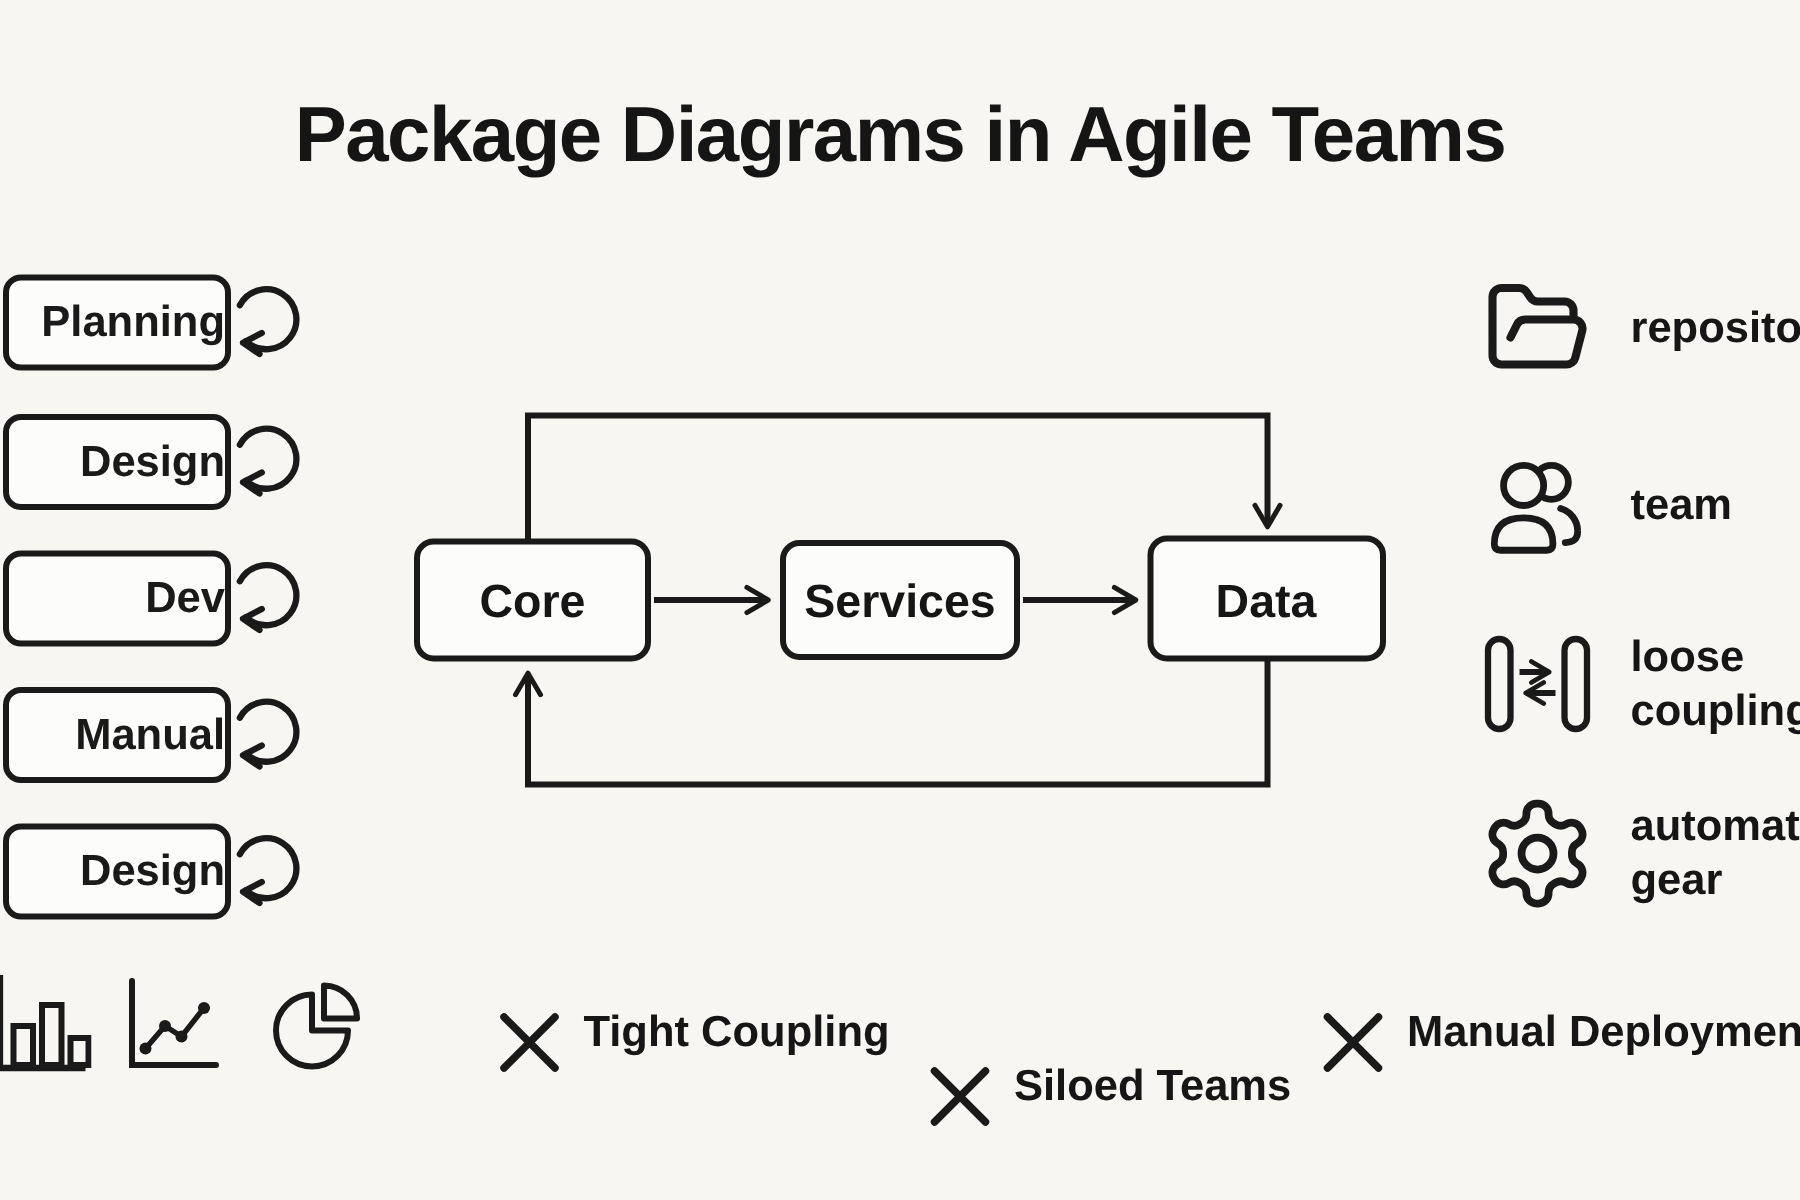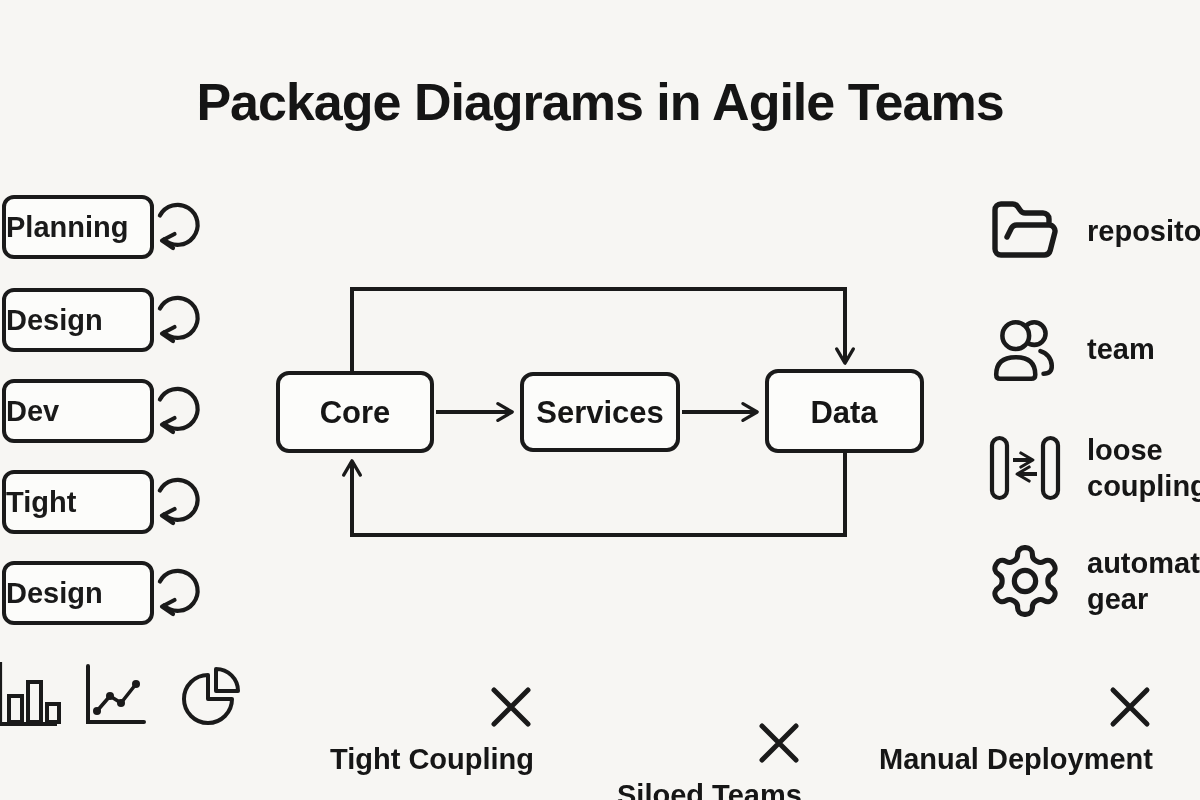--- a/index.html
+++ b/index.html
@@ -9,49 +9,49 @@
   }
   *{margin:0;padding:0;box-sizing:border-box;}
   html,body{width:1200px;height:800px;}
   body{
     background:var(--bg);
     overflow:hidden;
     position:relative;
     font-family:"Liberation Sans","DejaVu Sans",sans-serif;
     color:var(--ink);
   }
-  .canvas{position:absolute;inset:0;margin-top:12px;}
+  .canvas{position:absolute;inset:0;}
   .page-title{
     position:absolute;top:60px;left:0;width:100%;
     text-align:center;
     font-size:52px;font-weight:bold;letter-spacing:-1px;color:#151515;
   }
   
   .stage-row{position:absolute;left:2px;display:flex;align-items:center;}
   .stage-box{
     width:152px;height:64px;
     border:4px solid var(--ink);border-radius:12px;
     background:var(--boxfill);
-    display:flex;align-items:center;justify-content:flex-start;
+    display:flex;align-items:center;justify-content:flex-end;
     font-size:29px;font-weight:bold;
   }
   .loop-icon{margin-left:-2px;}
   
   .flow-svg{position:absolute;left:260px;top:260px;}
   .flow-svg text{font-family:"Liberation Sans","DejaVu Sans",sans-serif;font-size:31px;font-weight:bold;fill:#161616;}
   
   .legend-row{position:absolute;left:985px;display:flex;align-items:center;gap:22px;}
   .legend-icon-box{width:80px;display:flex;justify-content:center;flex:0 0 auto;}
   .legend-label{
     width:128px;font-size:29px;font-weight:bold;line-height:1.25;color:#161616;
     white-space:normal;
   }
   
   .chart-icon{position:absolute;}
-  .anti-row{position:absolute;display:flex;align-items:flex-end;gap:13px;flex-direction:column;}
+  .anti-row{position:absolute;display:flex;align-items:flex-start;gap:13px;}
   .anti-label{font-size:29px;font-weight:bold;color:#161616;white-space:nowrap;}
 </style>
 </head>
 <body>
 
 <div class="canvas">
 
   <h1 class="page-title">Package Diagrams in Agile Teams</h1>
 
   <div class="stage-row" style="top:183px">
@@ -79,21 +79,21 @@
       <span>Dev</span>
     </div>
     <svg class="loop-icon" width="52" height="60" viewBox="0 0 52 60">
       <path d="M 7.9 18.5 A 20 20 0 1 1 12 42.5" fill="none" stroke="#1a1a1a" stroke-width="4.2" stroke-linecap="round"></path>
       <path d="M 22.5 37 L 10 43.5 L 21 51" fill="none" stroke="#1a1a1a" stroke-width="4.2" stroke-linecap="round" stroke-linejoin="round"></path>
     </svg>
   </div>
 
   <div class="stage-row" style="top:458px">
     <div class="stage-box">
-      <span>Tight</span>
+      <span>Manual</span>
     </div>
     <svg class="loop-icon" width="52" height="60" viewBox="0 0 52 60">
       <path d="M 7.9 18.5 A 20 20 0 1 1 12 42.5" fill="none" stroke="#1a1a1a" stroke-width="4.2" stroke-linecap="round"></path>
       <path d="M 22.5 37 L 10 43.5 L 21 51" fill="none" stroke="#1a1a1a" stroke-width="4.2" stroke-linecap="round" stroke-linejoin="round"></path>
     </svg>
   </div>
 
   <div class="stage-row" style="top:549px">
     <div class="stage-box">
       <span>Design</span>

